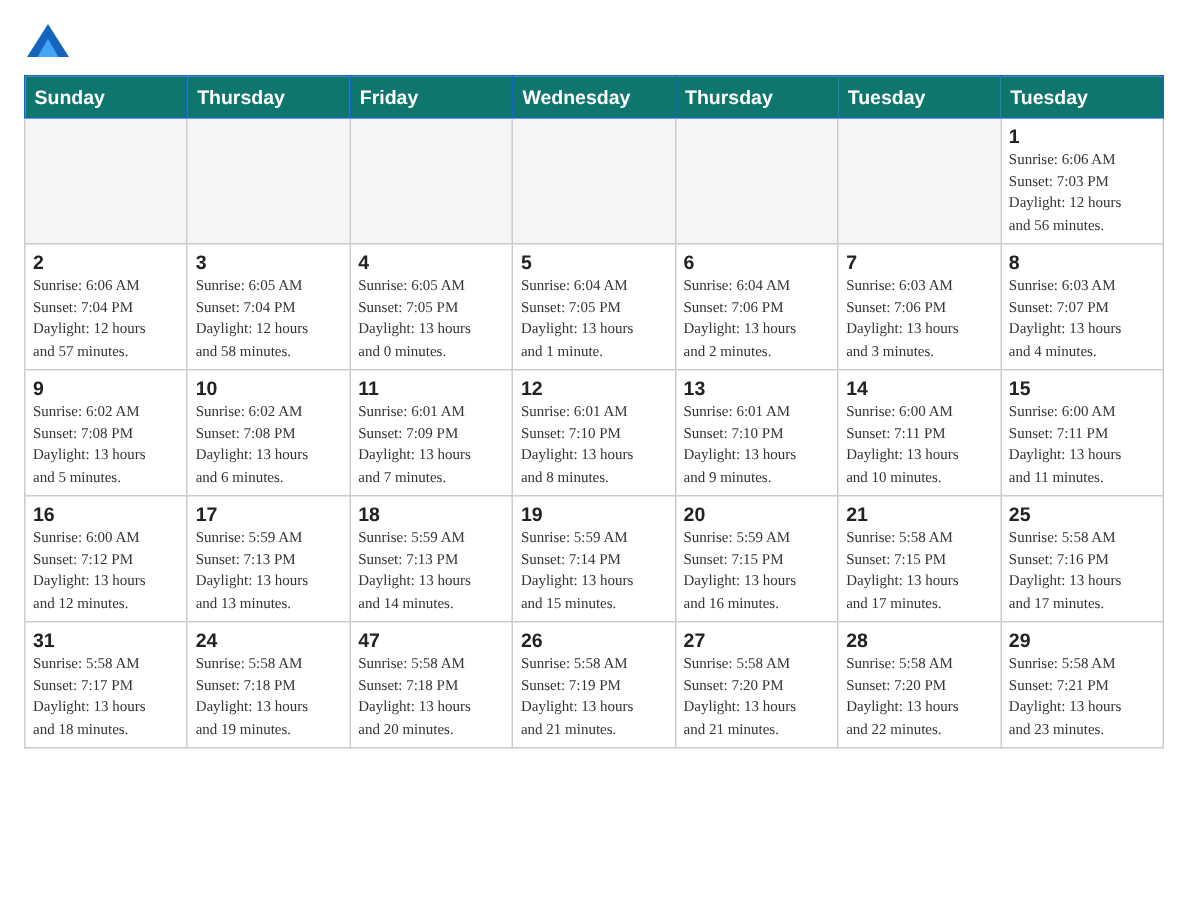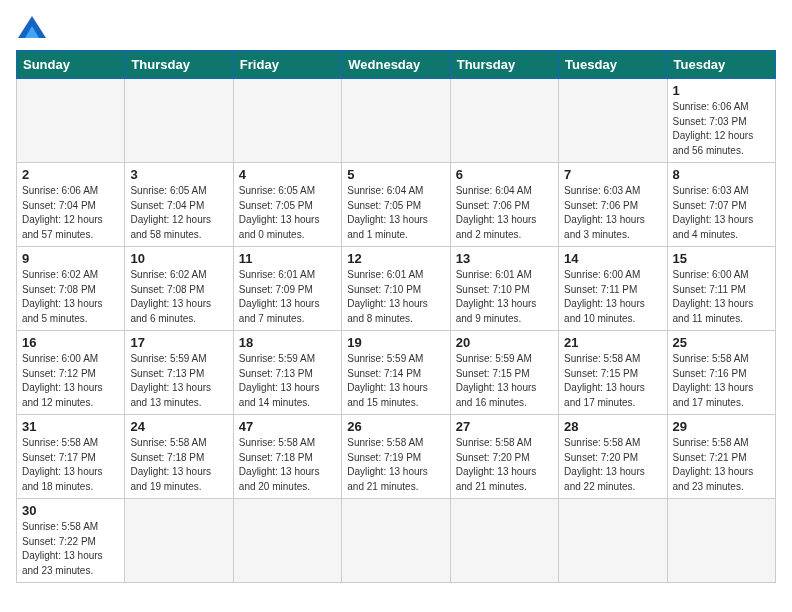--- a/index.html
+++ b/index.html
@@ -76,20 +76,21 @@
       font-size: 13px;
       font-weight: bold;
       color: #222;
       display: block;
       margin-bottom: 2px;
     }
     .day-info {
       font-size: 10px;
       color: #333;
       line-height: 1.45;
+      font-family: Liberation Serif, serif;
     }
     .empty-cell {
       background: #f5f5f5;
     }
     tbody tr:last-child td {
       height: 70px;
     }
   </style>
 </head>
 <body>
@@ -336,29 +337,14 @@
 and 22 minutes.</div>
         </td>
         <td>
           <span class="day-number">29</span>
           <div class="day-info" style="white-space: pre-line;">Sunrise: 5:58 AM
 Sunset: 7:21 PM
 Daylight: 13 hours
 and 23 minutes.</div>
         </td>
       </tr>
-      <tr>
-        <td>
-          <span class="day-number">30</span>
-          <div class="day-info" style="white-space: pre-line;">Sunrise: 5:58 AM
-Sunset: 7:22 PM
-Daylight: 13 hours
-and 23 minutes.</div>
-        </td>
-        <td class="empty-cell"></td>
-        <td class="empty-cell"></td>
-        <td class="empty-cell"></td>
-        <td class="empty-cell"></td>
-        <td class="empty-cell"></td>
-        <td class="empty-cell"></td>
-      </tr>
     </tbody>
 </table>
 
 </body></html>

